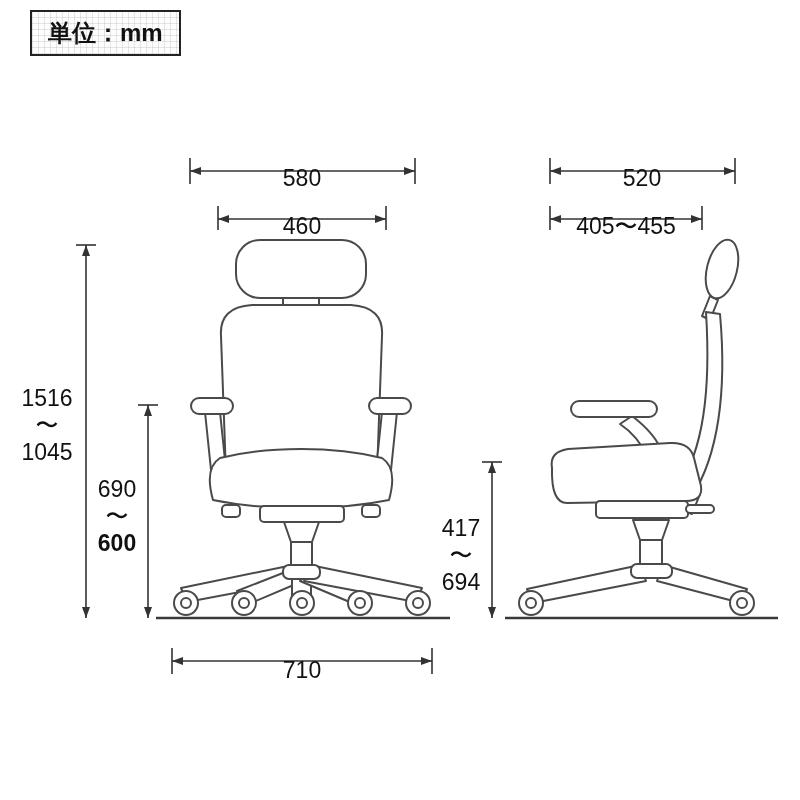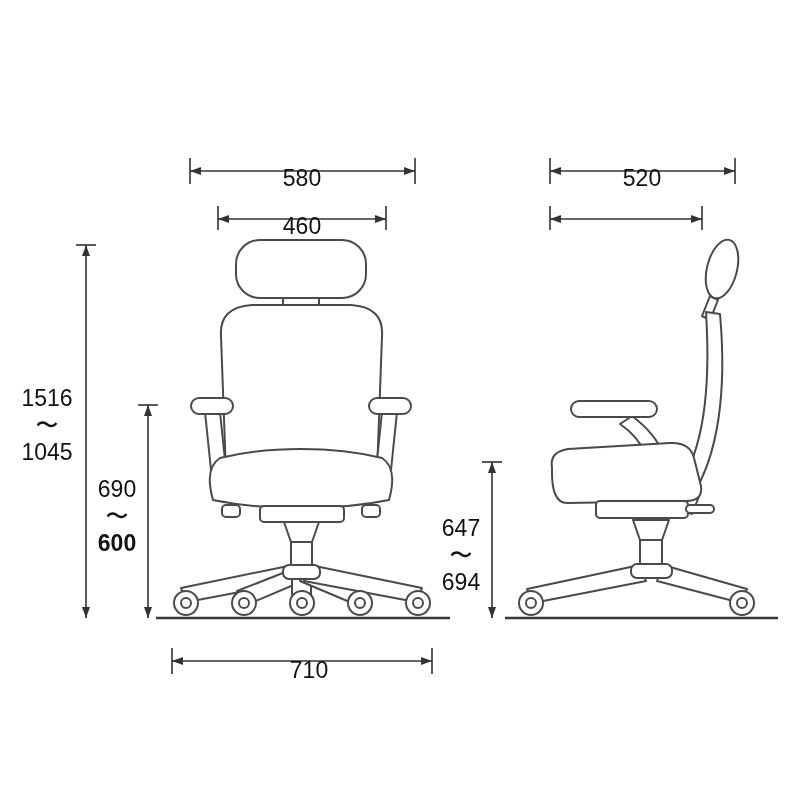--- a/index.html
+++ b/index.html
@@ -121,30 +121,34 @@
 
       <line x1="550" y1="206" x2="550" y2="230"></line>
       <line x1="702" y1="206" x2="702" y2="230"></line>
       <line x1="550" y1="219" x2="702" y2="219" marker-start="url(#arr)" marker-end="url(#arr)"></line>
 
       <line x1="482" y1="462" x2="502" y2="462"></line>
       <line x1="492" y1="462" x2="492" y2="618" marker-start="url(#arr)" marker-end="url(#arr)"></line>
     </g>
   </svg>
 
+  <div class="unit-badge">
+    <span>単位：mm</span>
+  </div>
 
   <div class="dim-label" style="left:302px;top:142px;">580</div>
   <div class="dim-label" style="left:302px;top:190px;">460</div>
   <div class="dim-label" style="left:47px;top:362px;">1516</div>
   <div class="dim-label" style="left:47px;top:389px;">〜</div>
   <div class="dim-label" style="left:47px;top:416px;">1045</div>
   <div class="dim-label" style="left:117px;top:453px;">690</div>
   <div class="dim-label" style="left:117px;top:480px;">〜</div>
   <div class="dim-label" style="left:117px;top:507px;font-weight:bold;">600</div>
-  <div class="dim-label" style="left:309px;top:634px;">710</div>
+  <div class="dim-label" style="left:302px;top:634px;">710</div>
 
   <div class="dim-label" style="left:642px;top:142px;">520</div>
-  <div class="dim-label" style="left:461px;top:492px;">647</div>
+  <div class="dim-label" style="left:626px;top:190px;">405〜455</div>
+  <div class="dim-label" style="left:461px;top:492px;">417</div>
   <div class="dim-label" style="left:461px;top:519px;">〜</div>
   <div class="dim-label" style="left:461px;top:546px;">694</div>
 
 
 </div>
 
 </body></html>

